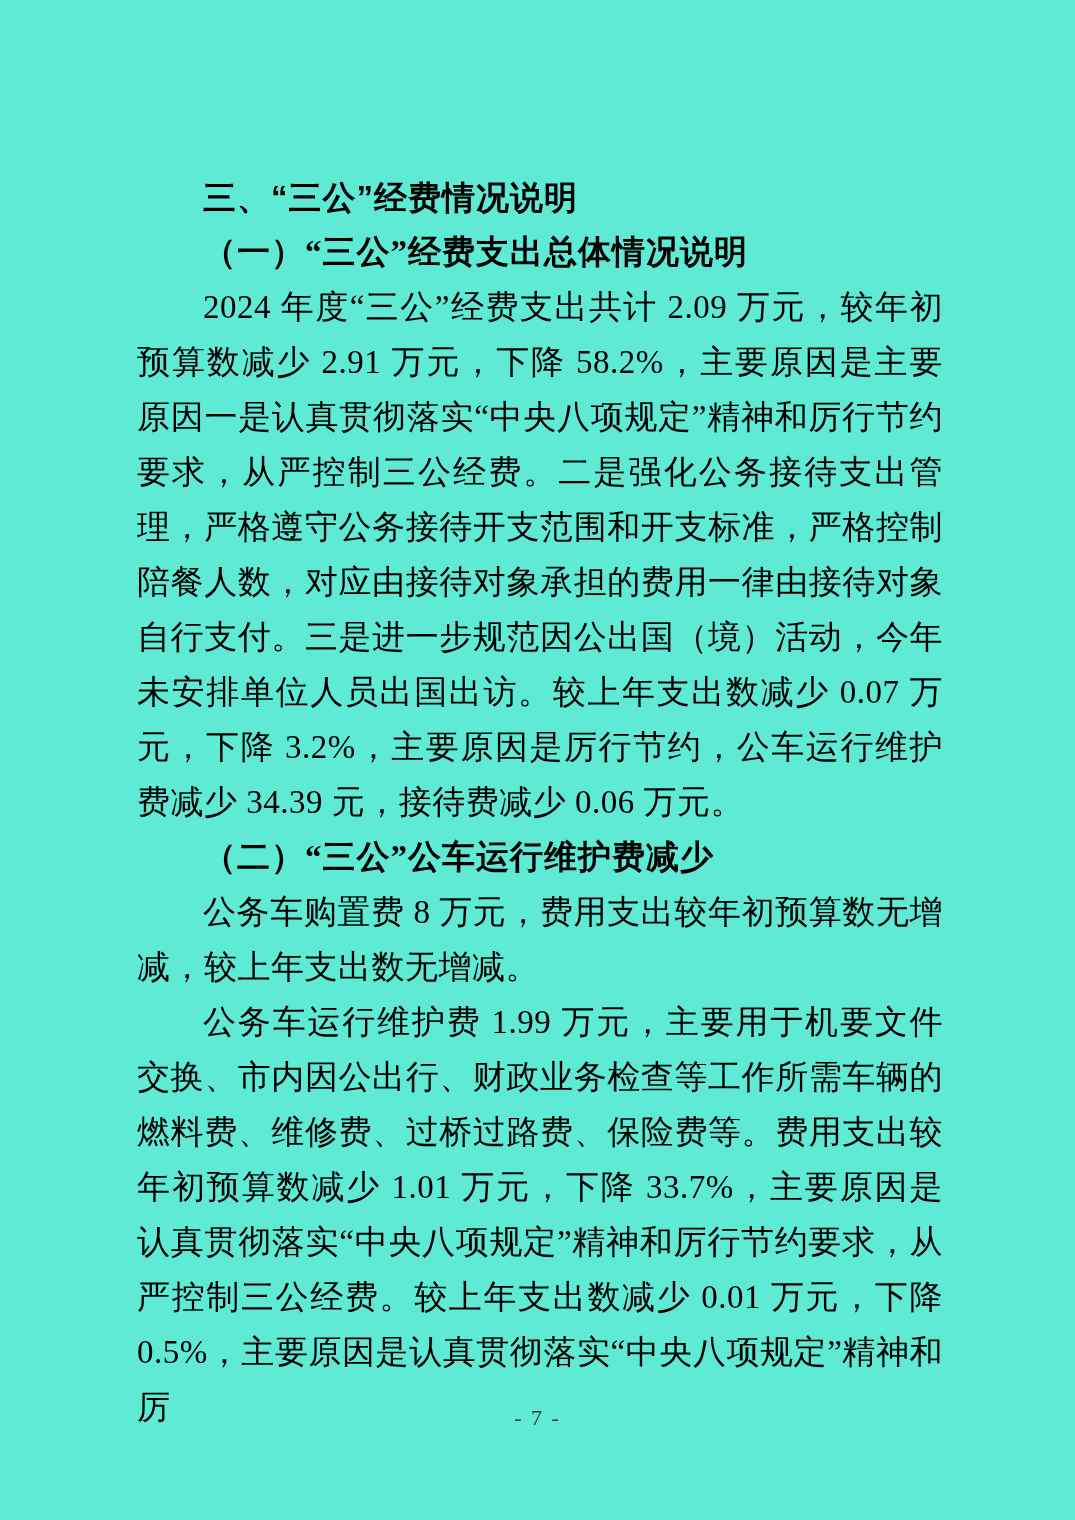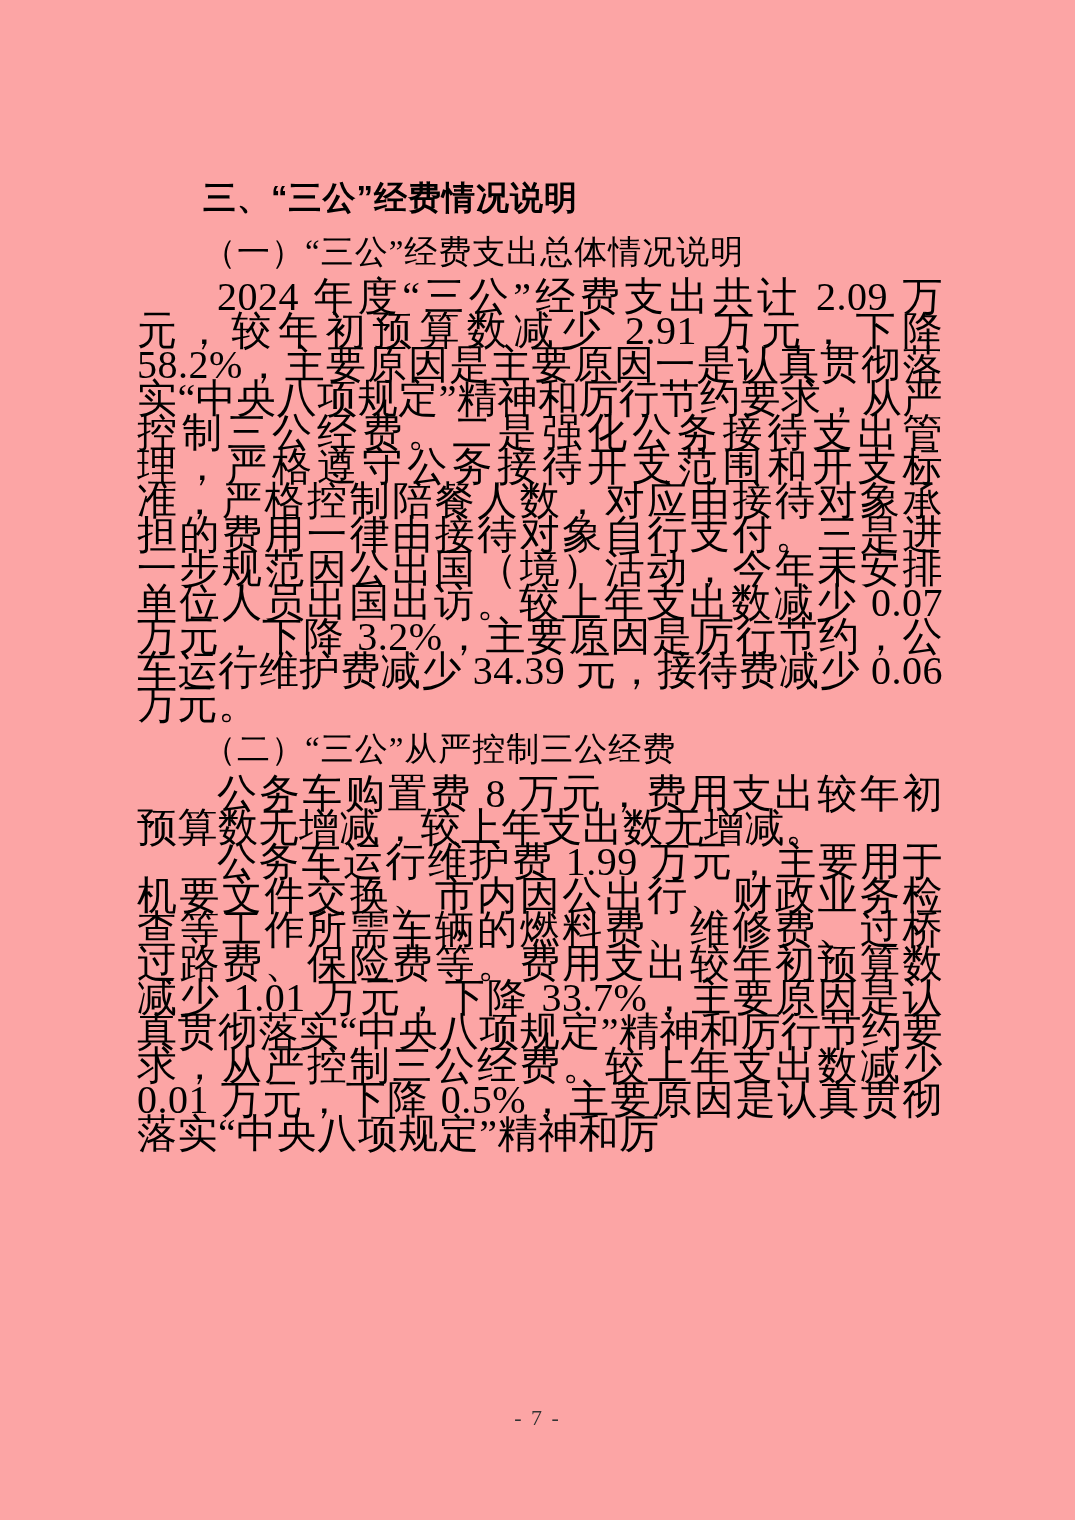--- a/index.html
+++ b/index.html
@@ -4,21 +4,21 @@
 <style>
   html, body {
     margin: 0;
     padding: 0;
     background: #ffffff;
   }
   .page {
     position: relative;
     width: 1075px;
     height: 1520px;
-    background: #fca5a5;
+    background: #5eead4;
     color: #000000;
     font-family: "Liberation Serif", "DejaVu Serif", serif;
     overflow: hidden;
   }
   .content {
     position: absolute;
     left: 137px;
     top: 170px;
     width: 806px;
   }
@@ -29,26 +29,26 @@
     line-height: 55px;
     text-indent: 2em;
     margin: 0;
     letter-spacing: 1px;
   }
   .section-heading {
     font-size: 33px;
     line-height: 55px;
     text-indent: 2em;
     margin: 0;
-    font-weight: 400;
+    font-weight: 700;
     letter-spacing: 1px;
   }
   .para {
-    font-size: 40px;
-    line-height: 34px;
+    font-size: 33px;
+    line-height: 55px;
     text-indent: 2em;
     margin: 0;
     text-align: justify;
     letter-spacing: 0.5px;
   }
   .page-number {
     position: absolute;
     left: 0;
     top: 1405px;
     width: 100%;
@@ -62,21 +62,21 @@
 <body>
 
 <div class="page">
   <div class="content">
     <h1 class="doc-title">三、“三公”经费情况说明</h1>
 
     <h2 class="section-heading">（一）“三公”经费支出总体情况说明</h2>
 
     <p class="para">2024 年度“三公”经费支出共计 2.09 万元，较年初预算数减少 2.91 万元，下降 58.2%，主要原因是主要原因一是认真贯彻落实“中央八项规定”精神和厉行节约要求，从严控制三公经费。二是强化公务接待支出管理，严格遵守公务接待开支范围和开支标准，严格控制陪餐人数，对应由接待对象承担的费用一律由接待对象自行支付。三是进一步规范因公出国（境）活动，今年未安排单位人员出国出访。较上年支出数减少 0.07 万元，下降 3.2%，主要原因是厉行节约，公车运行维护费减少 34.39 元，接待费减少 0.06 万元。</p>
 
-    <h2 class="section-heading">（二）“三公”从严控制三公经费</h2>
+    <h2 class="section-heading">（二）“三公”公车运行维护费减少</h2>
 
 
     <p class="para">公务车购置费 8 万元，费用支出较年初预算数无增减，较上年支出数无增减。</p>
 
     <p class="para">公务车运行维护费 1.99 万元，主要用于机要文件交换、市内因公出行、财政业务检查等工作所需车辆的燃料费、维修费、过桥过路费、保险费等。费用支出较年初预算数减少 1.01 万元，下降 33.7%，主要原因是认真贯彻落实“中央八项规定”精神和厉行节约要求，从严控制三公经费。较上年支出数减少 0.01 万元，下降 0.5%，主要原因是认真贯彻落实“中央八项规定”精神和厉</p>
   </div>
 
   <div class="page-number">- 7 -</div>
 </div>
 

